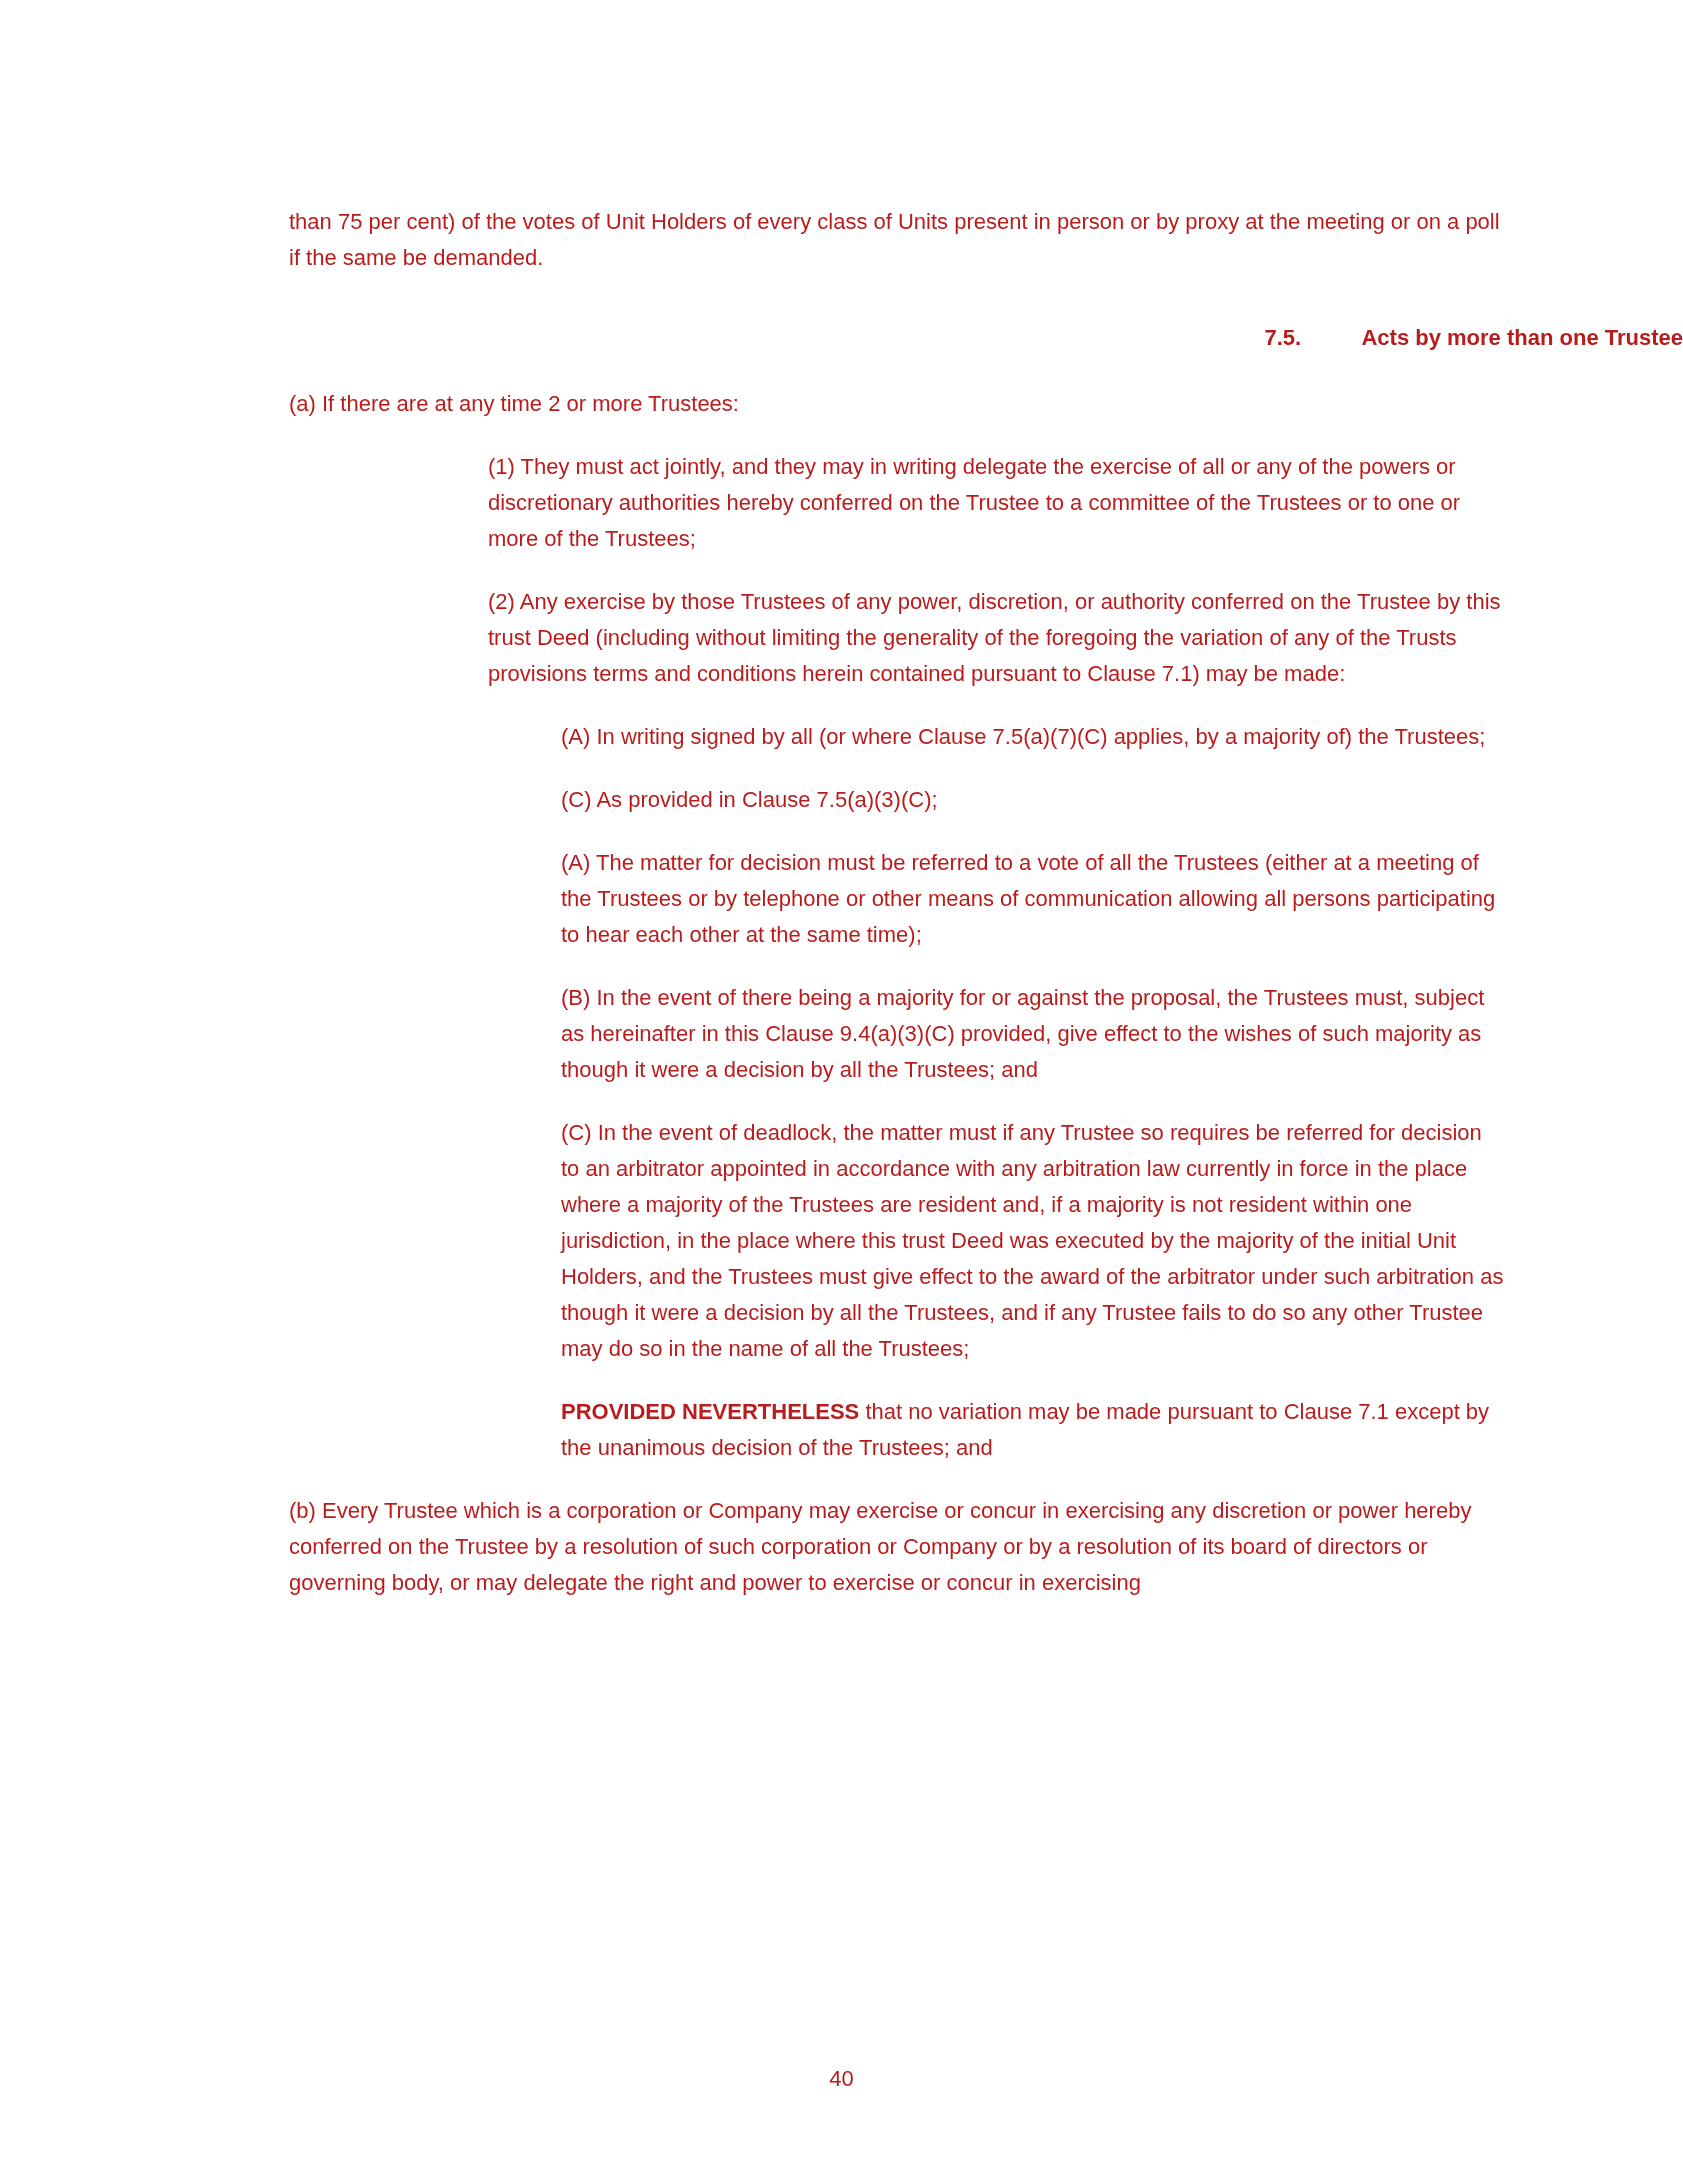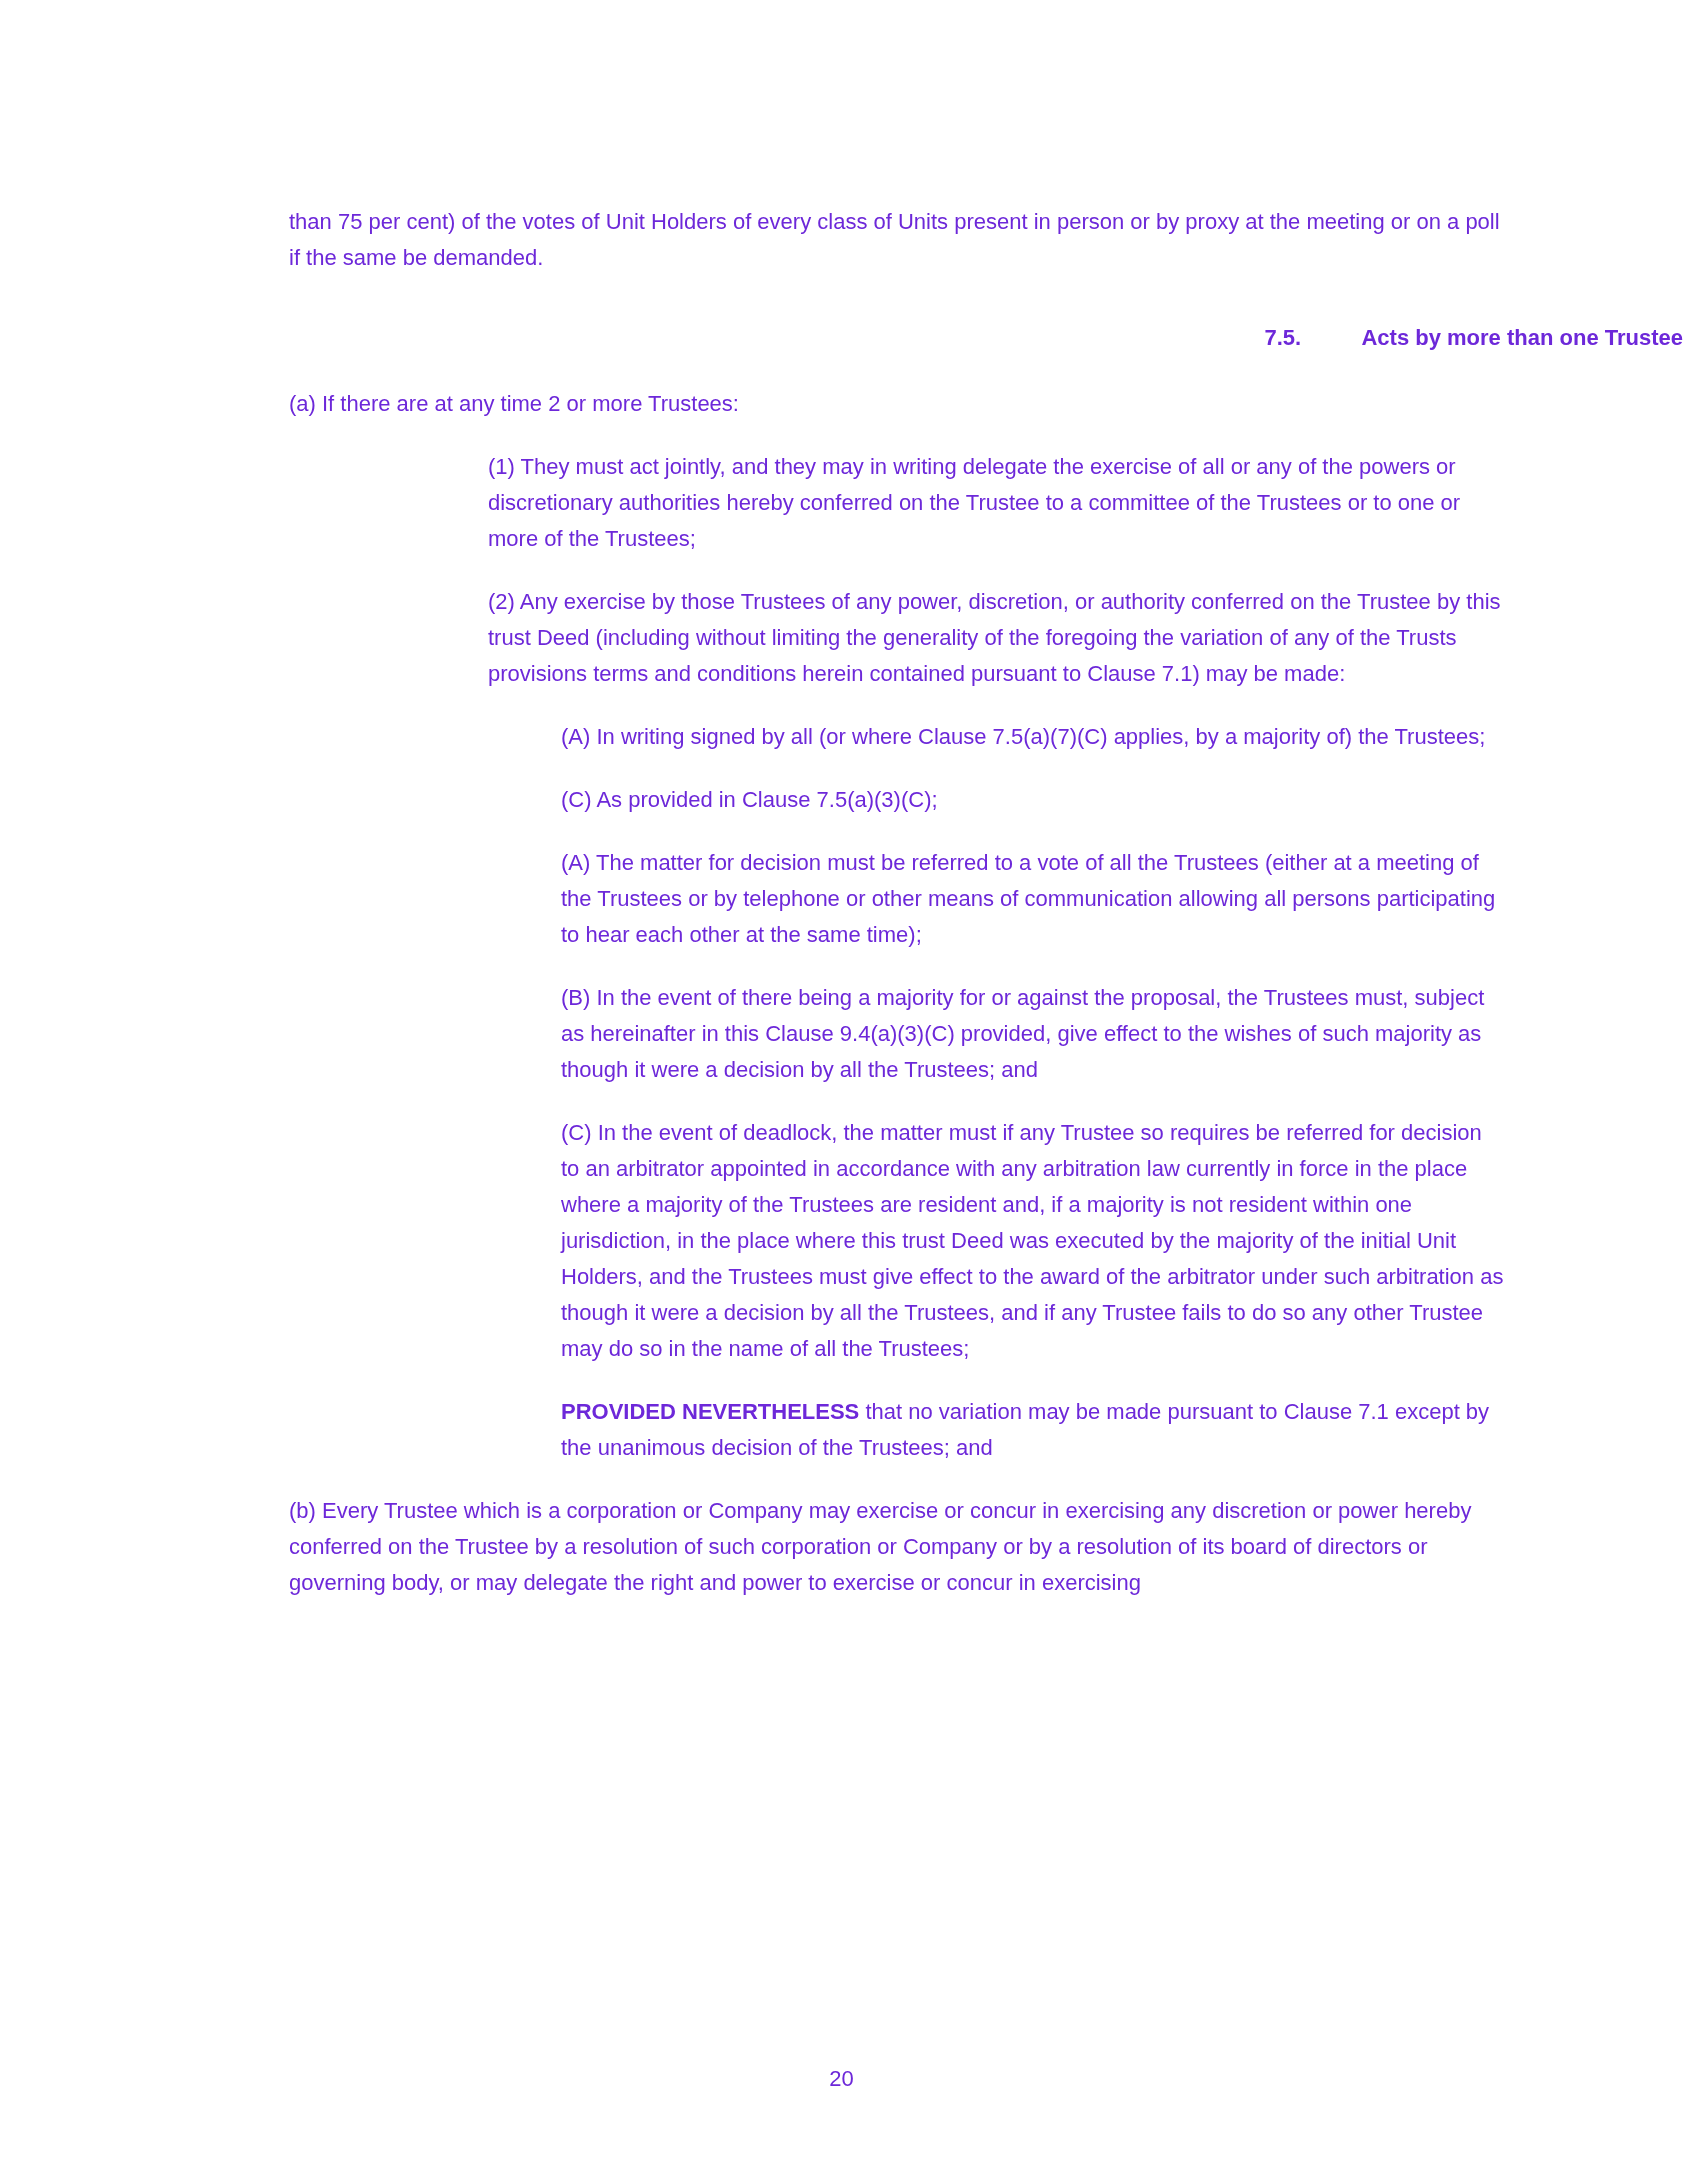--- a/index.html
+++ b/index.html
@@ -5,21 +5,21 @@
   * { margin: 0; padding: 0; box-sizing: border-box; }
   html, body { background: #ffffff; }
   .page {
     position: relative;
     width: 1683px;
     height: 2178px;
     background: #ffffff;
     font-family: "Liberation Sans", sans-serif;
     font-size: 22px;
     line-height: 36px;
-    color: #6d28d9;
+    color: #b91c1c;
     overflow: hidden;
   }
   .content { padding-top: 204px; }
   .para { margin-bottom: 27px; text-align: left; }
   .body-para { margin-left: 289px; width: 1216px; }
   .l1 { margin-left: 488px; width: 1016px; }
   .l2 { margin-left: 561px; width: 943px; }
   .section-heading {
     display: flex;
     font-weight: 700;
@@ -73,15 +73,15 @@
 
     <p class="para l2">(C) In the event of deadlock, the matter must if any Trustee so requires be referred for decision to an arbitrator appointed in accordance with any arbitration law currently in force in the place where a majority of the Trustees are resident and, if a majority is not resident within one jurisdiction, in the place where this trust Deed was executed by the majority of the initial Unit Holders, and the Trustees must give effect to the award of the arbitrator under such arbitration as though it were a decision by all the Trustees, and if any Trustee fails to do so any other Trustee may do so in the name of all the Trustees;</p>
 
     <p class="para l2"><span class="bold-lead">PROVIDED NEVERTHELESS</span><span> that no variation may be made pursuant to Clause 7.1 except by the unanimous decision of the Trustees; and</span></p>
 
 
     <p class="para body-para">(b) Every Trustee which is a corporation or Company may exercise or concur in exercising any discretion or power hereby conferred on the Trustee by a resolution of such corporation or Company or by a resolution of its board of directors or governing body, or may delegate the right and power to exercise or concur in exercising</p>
 
   </div>
 
-  <div class="page-number">20</div>
+  <div class="page-number">40</div>
 </div>
 
 
 </body></html>

